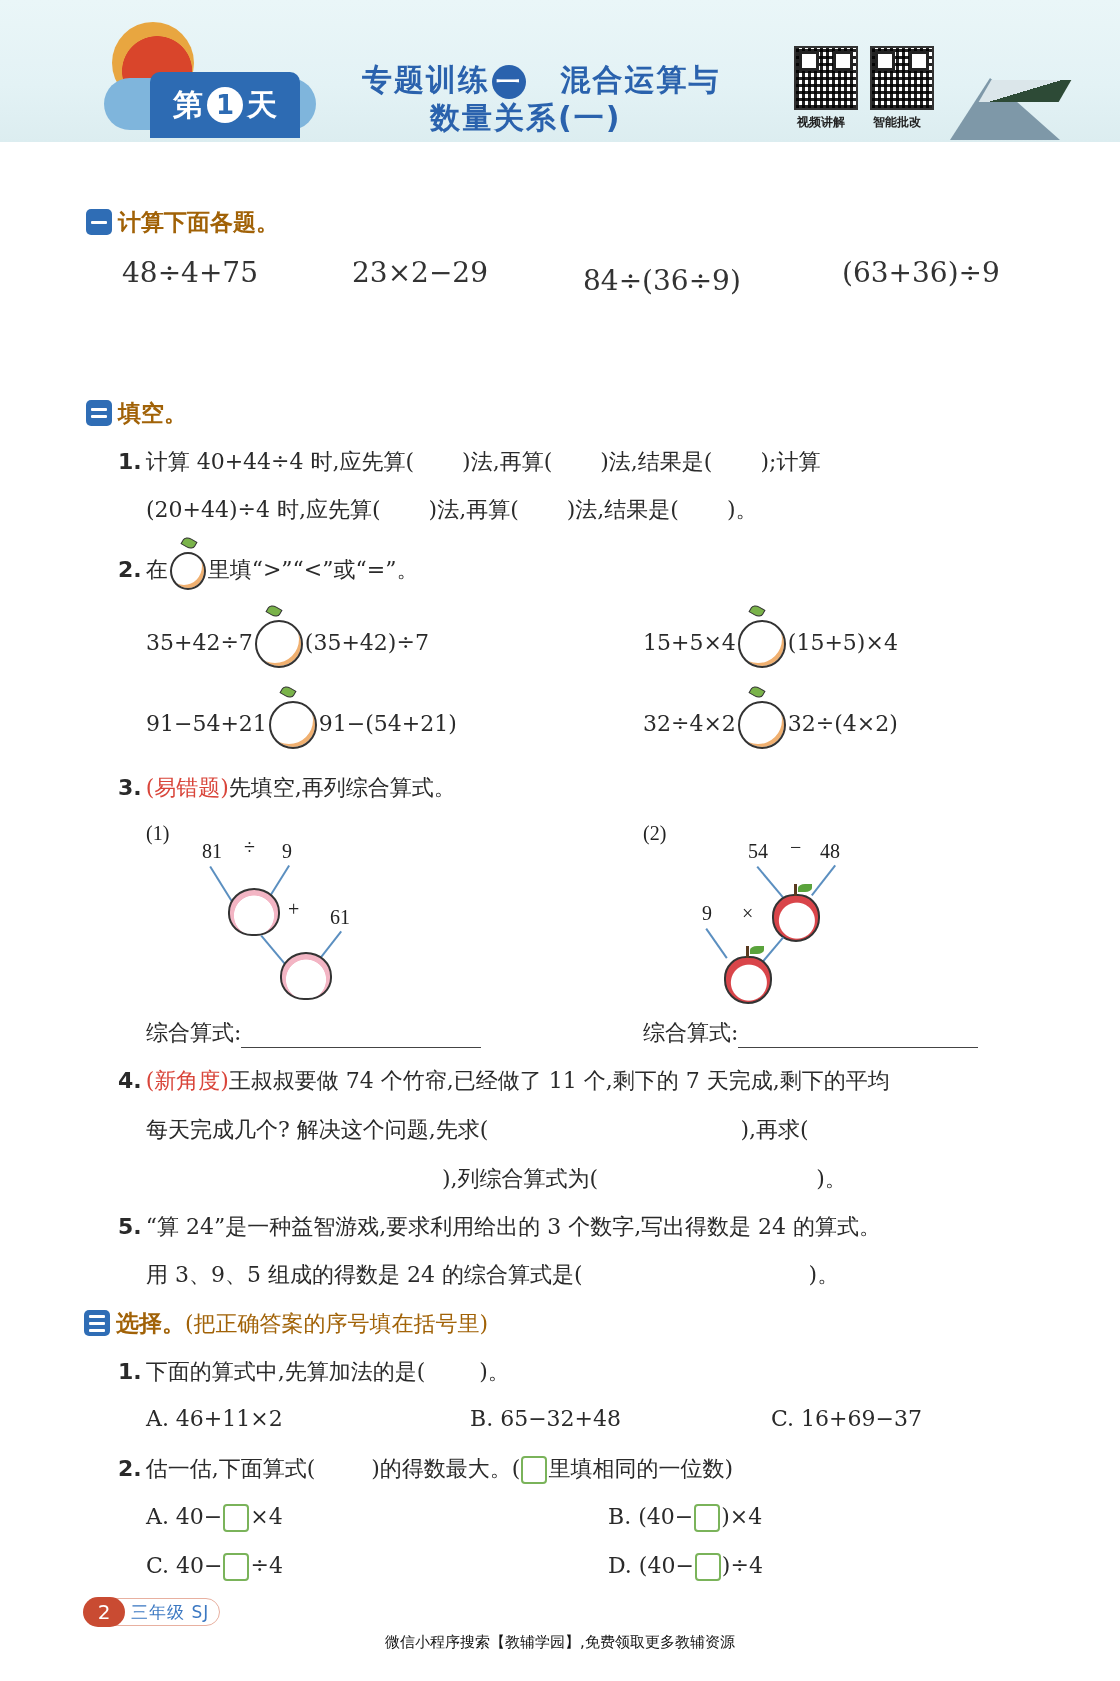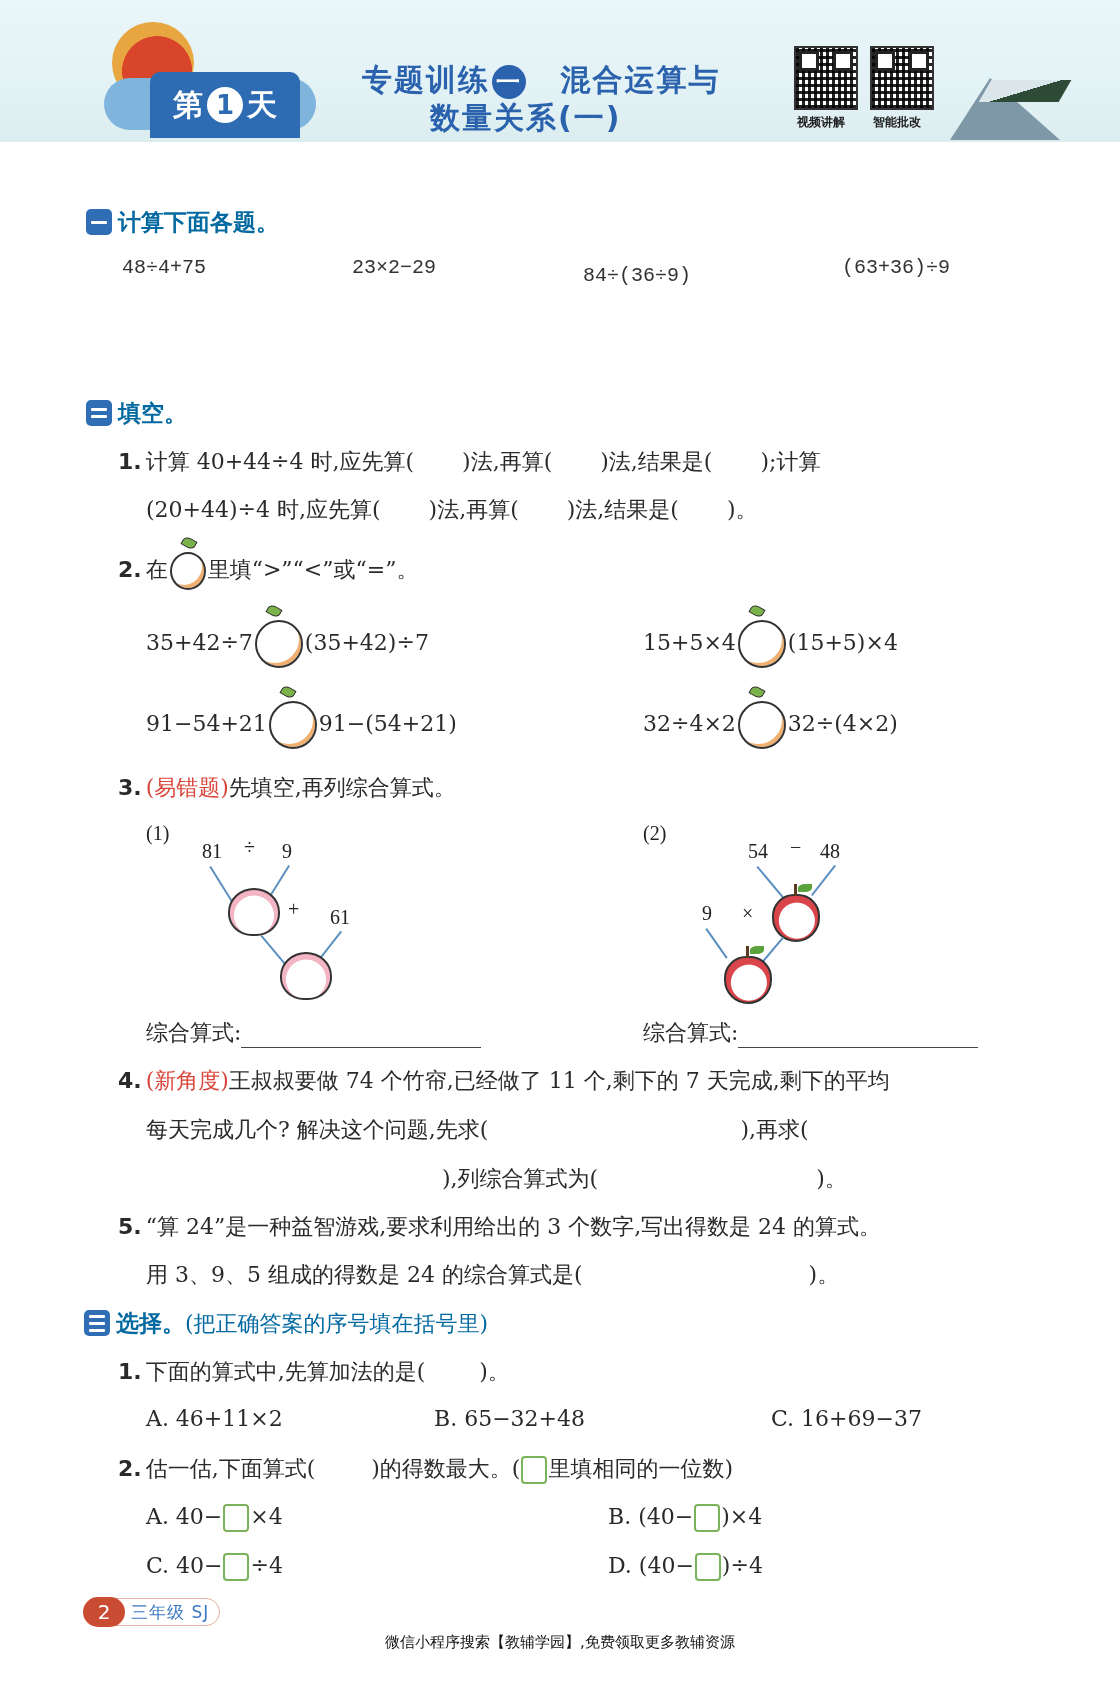--- a/index.html
+++ b/index.html
@@ -23,27 +23,27 @@
   .qr::before, .qr::after { content: ""; position: absolute; width: 14px; height: 14px; border: 3px solid #222; background: #fff; }
   .qr::before { left: 3px; top: 3px; }
   .qr::after { right: 3px; top: 3px; }
   .qr-label { position: absolute; top: 114px; font-family: "DejaVu Sans", sans-serif; font-weight: bold; font-size: 12px; color: #222; }
   .mountain { position: absolute; left: 950px; top: 78px; width: 0; height: 0; border-left: 40px solid transparent; border-right: 70px solid transparent; border-bottom: 62px solid #7e98a8; }
   .mountain2 { position: absolute; left: 985px; top: 80px; width: 80px; height: 22px; background: linear-gradient(160deg, #dbe6ea 0 50%, #2d4a36 50% 100%); transform: skewX(-30deg); }
 
   
   .sec-icon { position: absolute; width: 26px; height: 26px; border-radius: 5px; background: #2f6db5; display: flex; flex-direction: column; align-items: center; justify-content: center; gap: 4px; }
   .sec-icon i { display: block; width: 16px; height: 3px; background: #fff; border-radius: 1px; }
-  .sec-title { position: absolute; font-family: "DejaVu Sans", sans-serif; font-weight: bold; font-size: 23px; color: #0369a1; }
+  .sec-title { position: absolute; font-family: "DejaVu Sans", sans-serif; font-weight: bold; font-size: 23px; color: #a16207; }
   .sec-note { font-family: "DejaVu Serif", serif; font-weight: normal; font-size: 22px; }
   .qnum { font-family: "DejaVu Sans", sans-serif; font-weight: bold; font-size: 22px; margin-right: 4px; }
   .line { position: absolute; font-size: 22px; color: #2a2a2a; }
   .red { color: #d9453a; }
   .gap { display: inline-block; }
-  .expr { position: absolute; font-size: 20px; color: #333; font-family: Liberation Mono, monospace; }
+  .expr { position: absolute; font-size: 28px; color: #333; }
 
   
   .cmp { display: inline-block; position: relative; width: 48px; height: 48px; border: 2px solid #333; border-radius: 50%; vertical-align: middle; margin: 0 2px;
     box-shadow: inset -4px -5px 0 -2px #f0b070; }
   .cmp .leaf { position: absolute; left: 10px; top: -16px; width: 14px; height: 10px; border-radius: 50% 0; background: #7ab34a; border: 1px solid #333; transform: rotate(30deg); }
   .cmp.small { width: 36px; height: 38px; }
 
   
   .tree-line { position: absolute; height: 1.5px; background: #5b8fc0; transform-origin: 0 0; }
   .peach { position: absolute; width: 52px; height: 48px; border-radius: 50% 50% 46% 46%; border: 2px solid #333; background: radial-gradient(circle at 50% 58%, #fff 0 56%, #f3b5c4 58% 100%); }
@@ -185,21 +185,21 @@
     <i></i>
   </div>
 <div class="sec-title" style="left:116px; top:1308px;">
   <span>选择。</span><span class="sec-note">(把正确答案的序号填在括号里)</span>
 </div>
 
 <div class="line" style="left:118px; top:1357px;">
   <span class="qnum">1.</span><span>下面的算式中,先算加法的是(</span><span class="gap" style="width:54px"></span><span>)。</span>
 </div>
 <div class="line" style="left:146px; top:1406px;">A. 46+11×2</div>
-<div class="line" style="left:434px; top:1406px;">B. 65−32+48</div>
+<div class="line" style="left:470px; top:1406px;">B. 65−32+48</div>
 <div class="line" style="left:771px; top:1406px;">C. 16+69−37</div>
 
 <div class="line" style="left:118px; top:1454px;">
   <span class="qnum">2.</span><span>估一估,下面算式(</span><span class="gap" style="width:56px"></span><span>)的得数最大。(</span><span class="sq"></span><span>里填相同的一位数)</span>
 </div>
 <div class="line" style="left:146px; top:1504px;">
   <span>A. 40−</span><span class="sq"></span><span>×4</span>
 </div>
 <div class="line" style="left:608px; top:1504px;">
   <span>B. (40−</span><span class="sq"></span><span>)×4</span>

